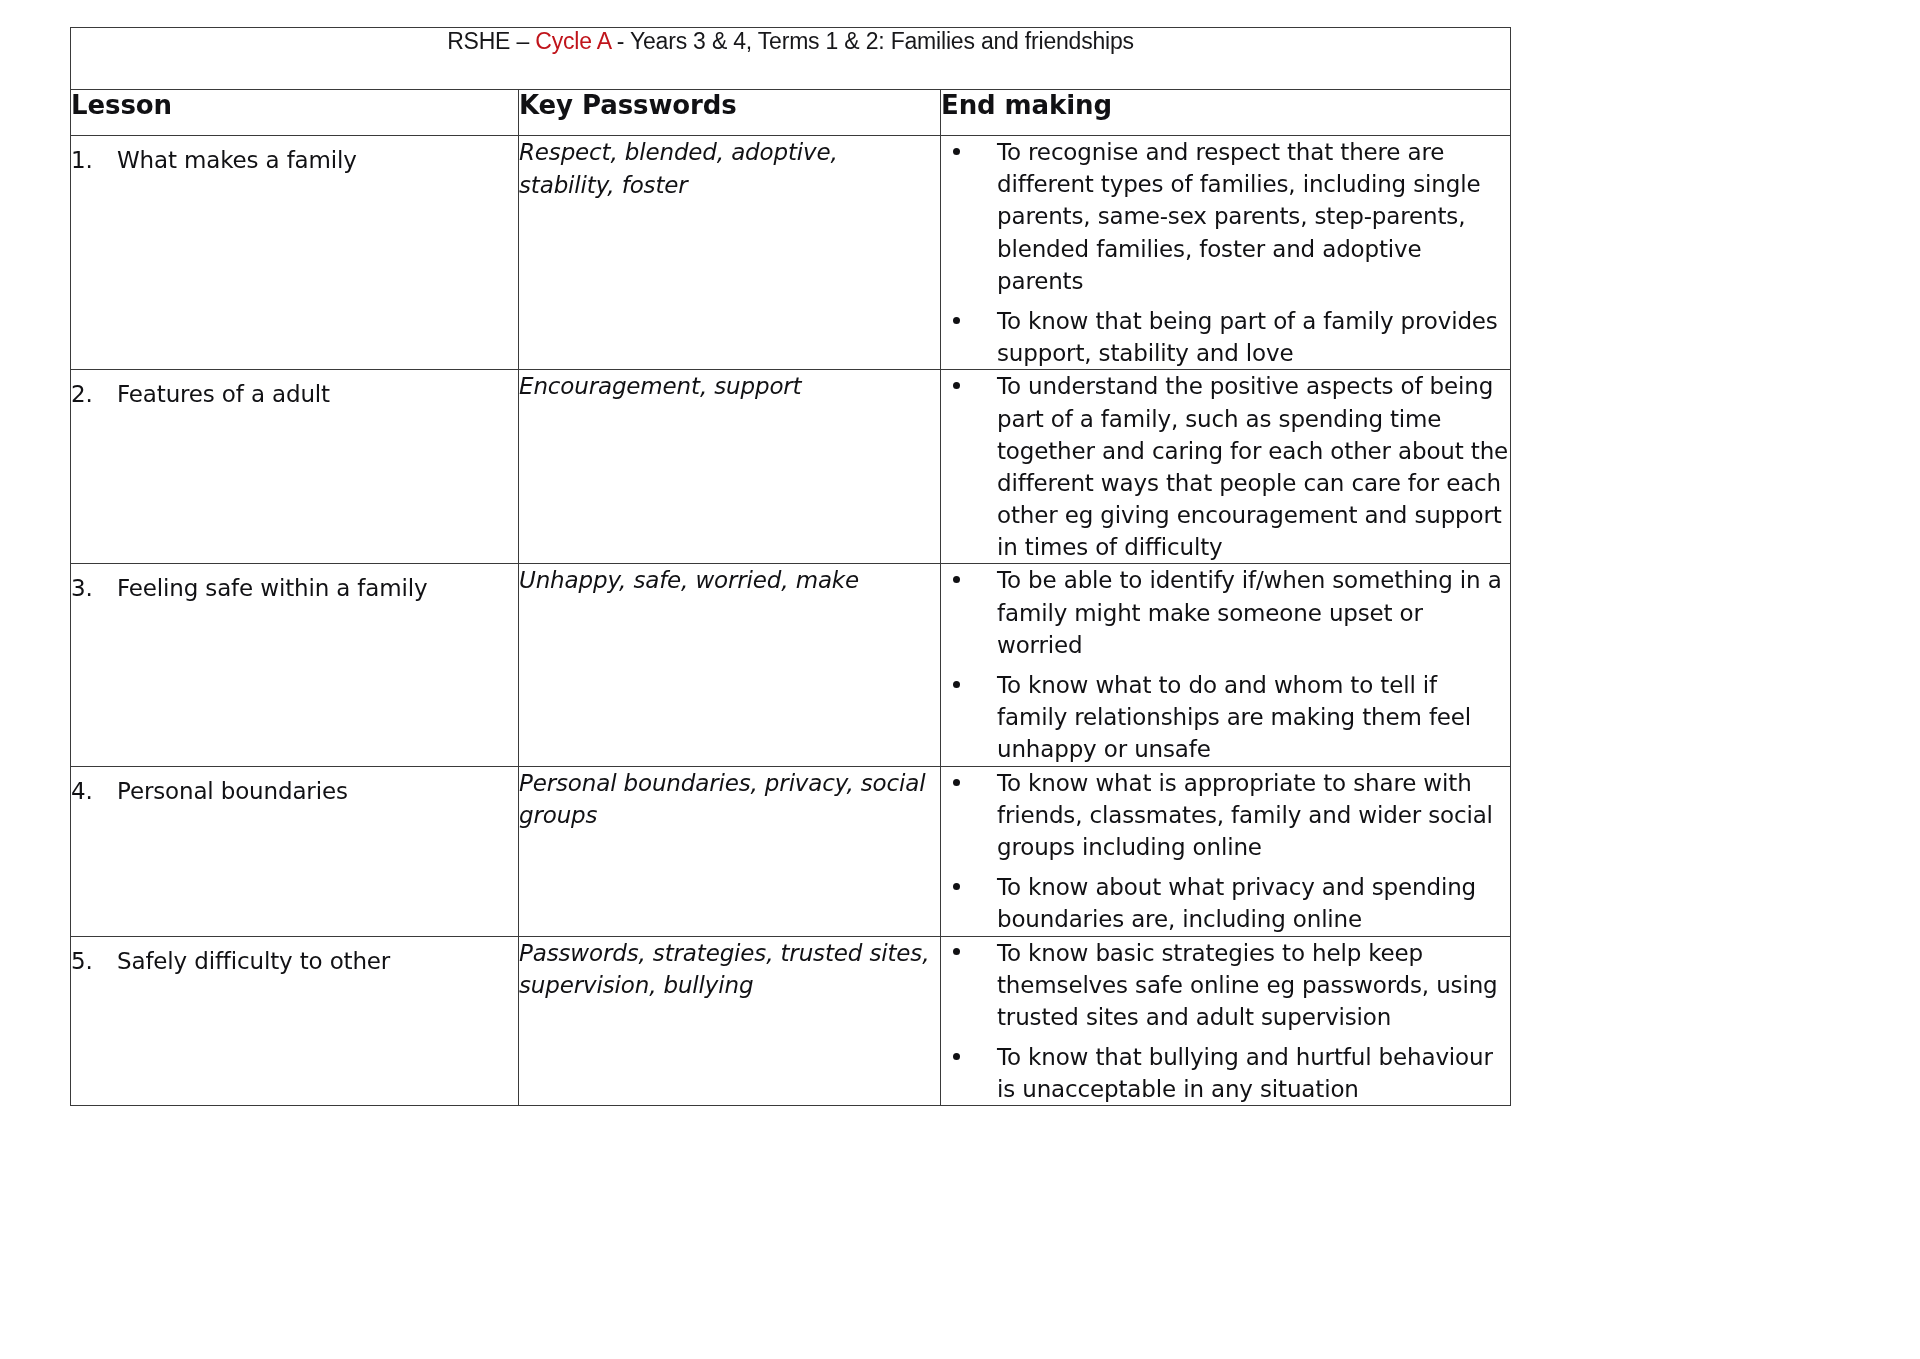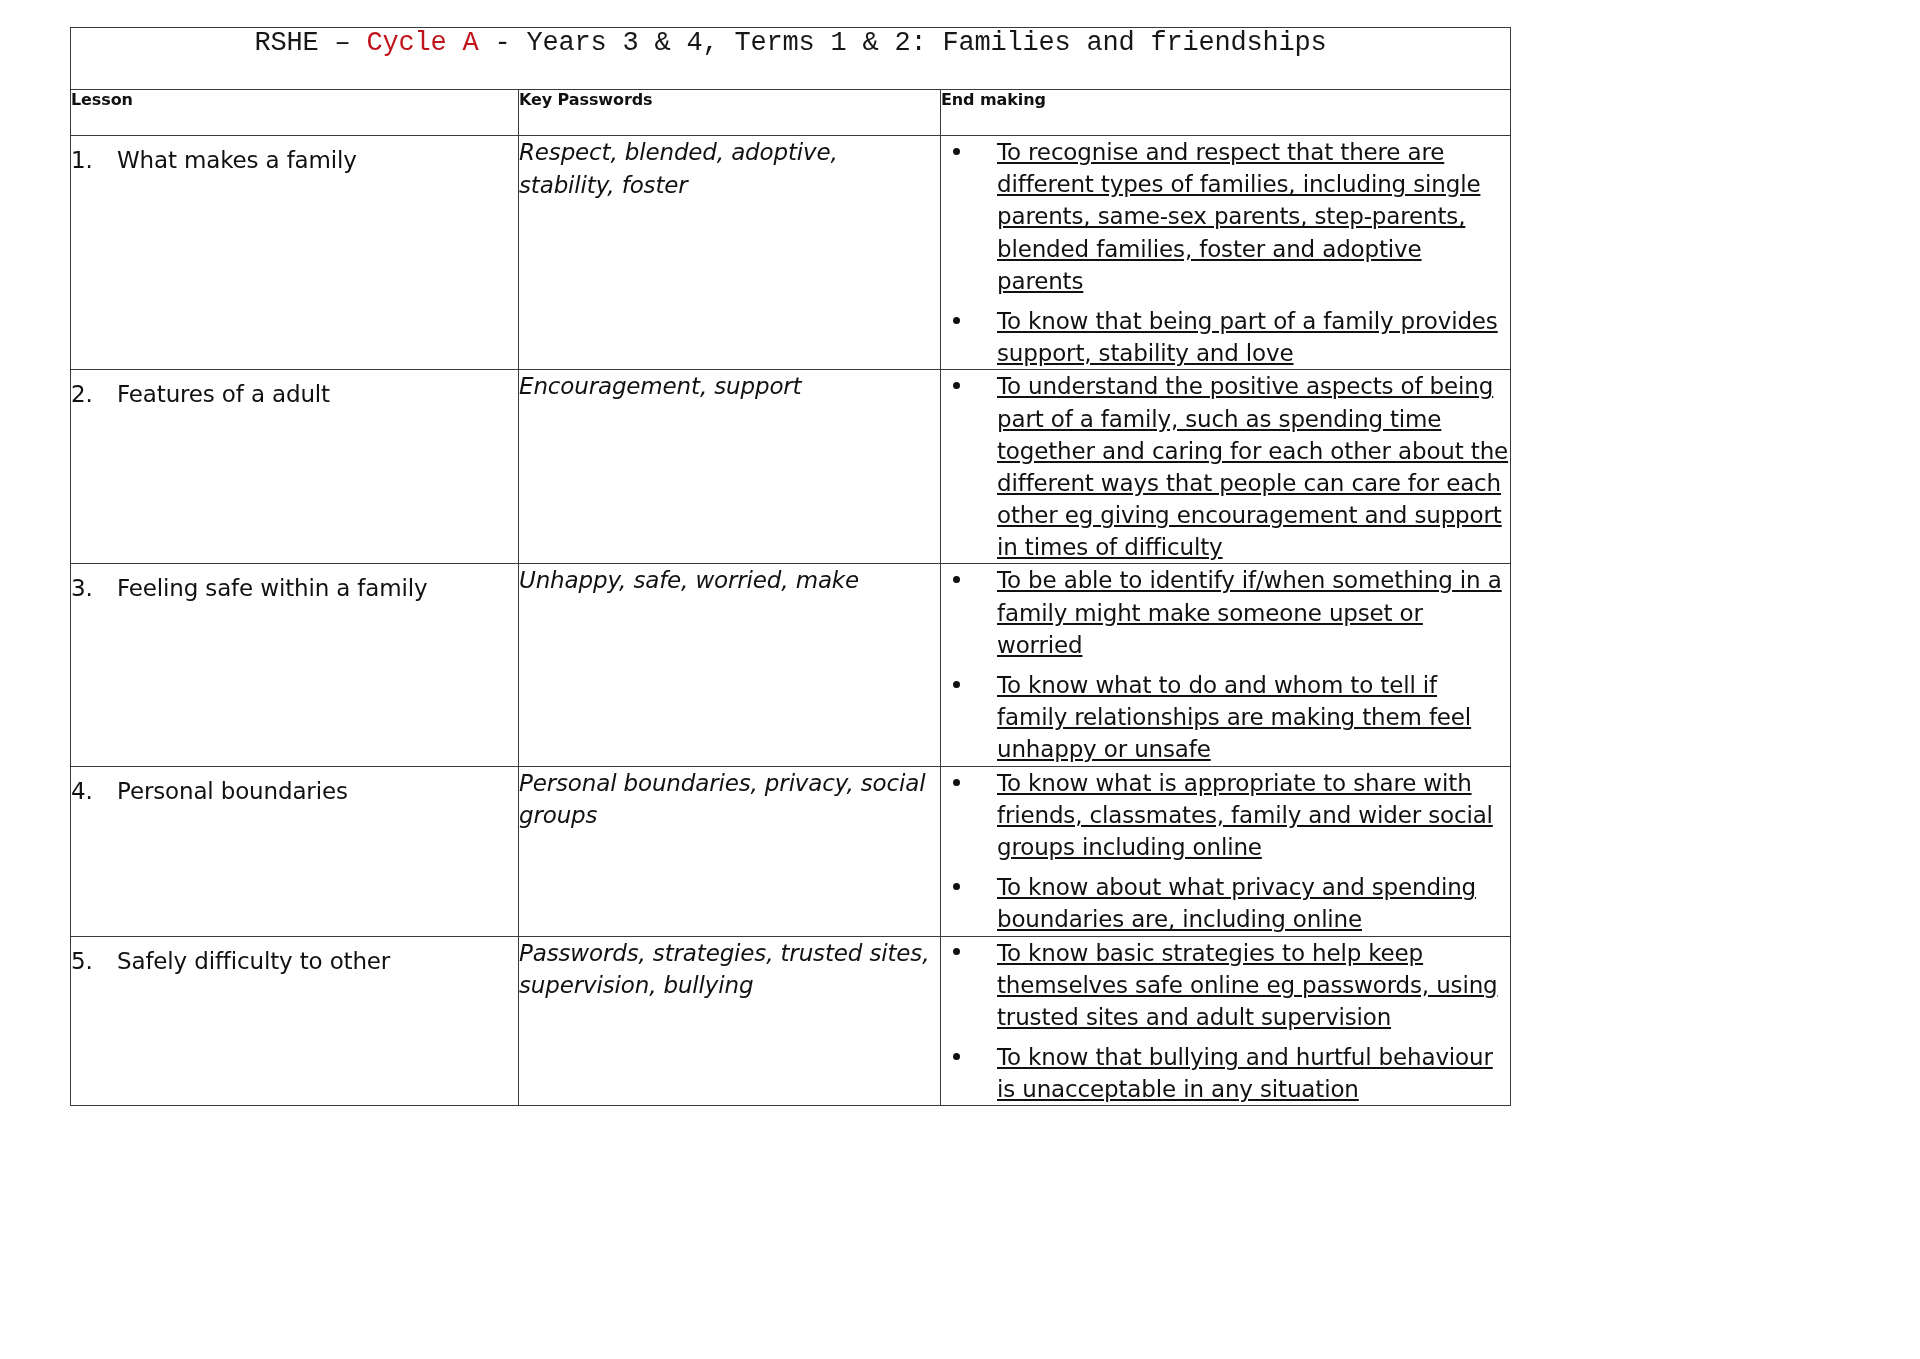--- a/index.html
+++ b/index.html
@@ -41,35 +41,35 @@
   
   .title-cell {
     background: #edd9ed;
     border: 1px solid #2e2a33;
     text-align: center;
     padding: 8px 10px 12px 10px;
     height: 62px;
     box-sizing: border-box;
   }
   .title-text {
-    font-family: Liberation Mono, monospace;
-    font-size: 27px;
+    font-family: Liberation Sans, sans-serif;
+    font-size: 23px;
     line-height: 1.15;
     color: #17171a;
     letter-spacing: -0.2px;
     white-space: nowrap;
   }
   .title-accent {
     color: #c0141b;
   }
 
   
   .col-head {
     font-family: "DejaVu Sans", sans-serif;
-    font-size: 16px;
+    font-size: 26px;
     font-weight: bold;
     color: #111114;
     padding: 13px 12px 13px 13px;
     height: 46px;
     box-sizing: border-box;
     text-align: left;
     letter-spacing: -0.1px;
   }
 
   
@@ -110,21 +110,20 @@
   .endpoint-list {
     list-style: none;
     margin: 0;
     padding: 0;
   }
   .endpoint-item {
     position: relative;
     padding-left: 56px;
     margin-bottom: 8px;
     line-height: 1.40;
-    text-decoration: underline;
   }
   .endpoint-item:last-child {
     margin-bottom: 0;
   }
   .endpoint-bullet {
     position: absolute;
     left: 12px;
     top: 0.52em;
     width: 7px;
     height: 7px;

